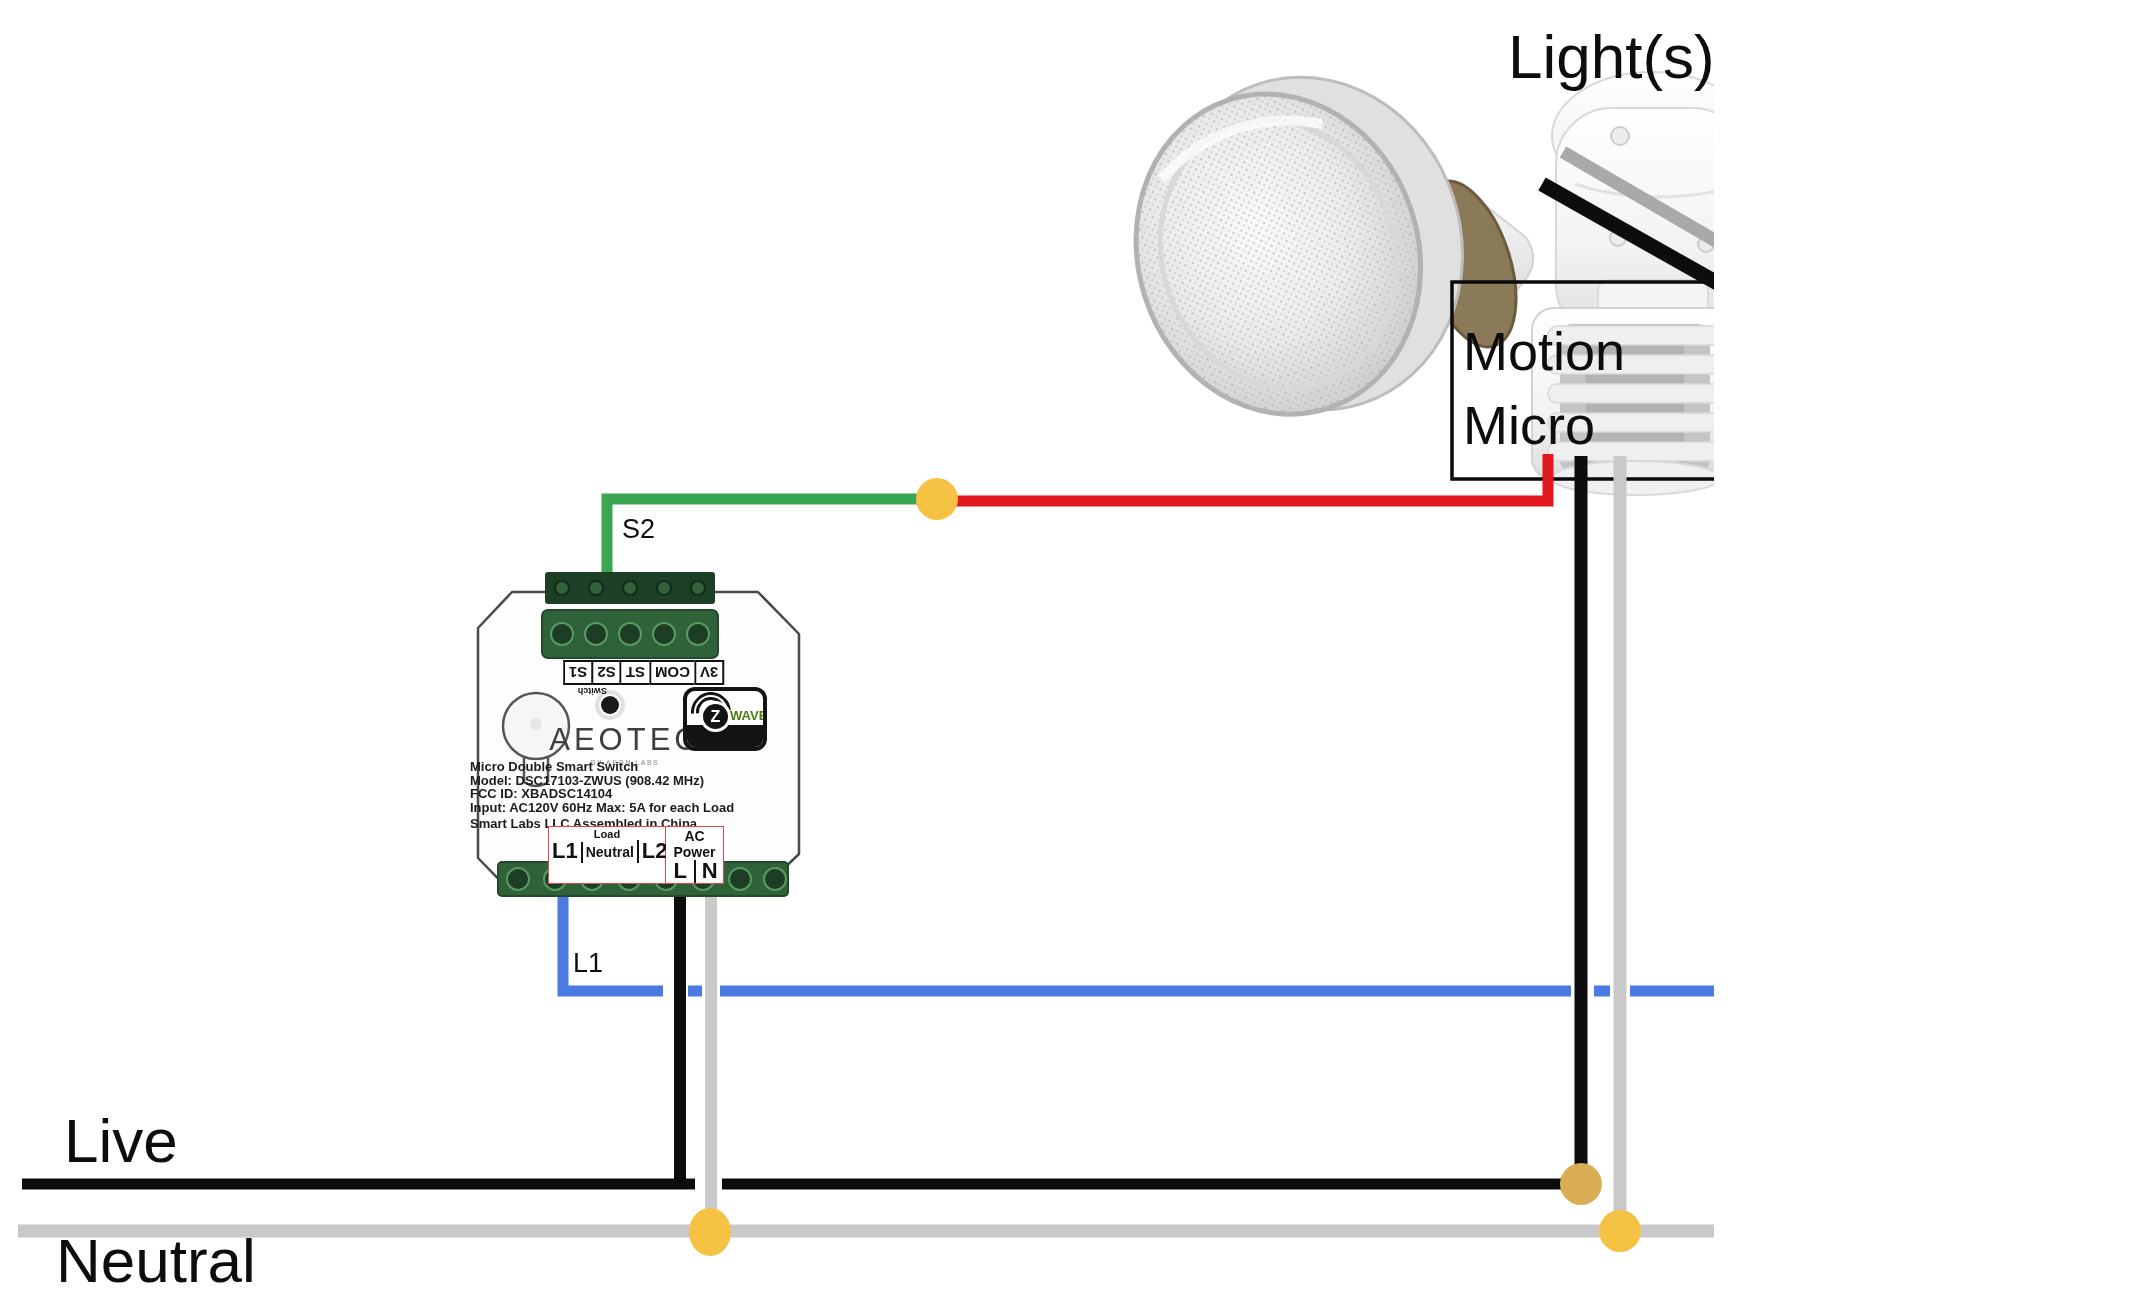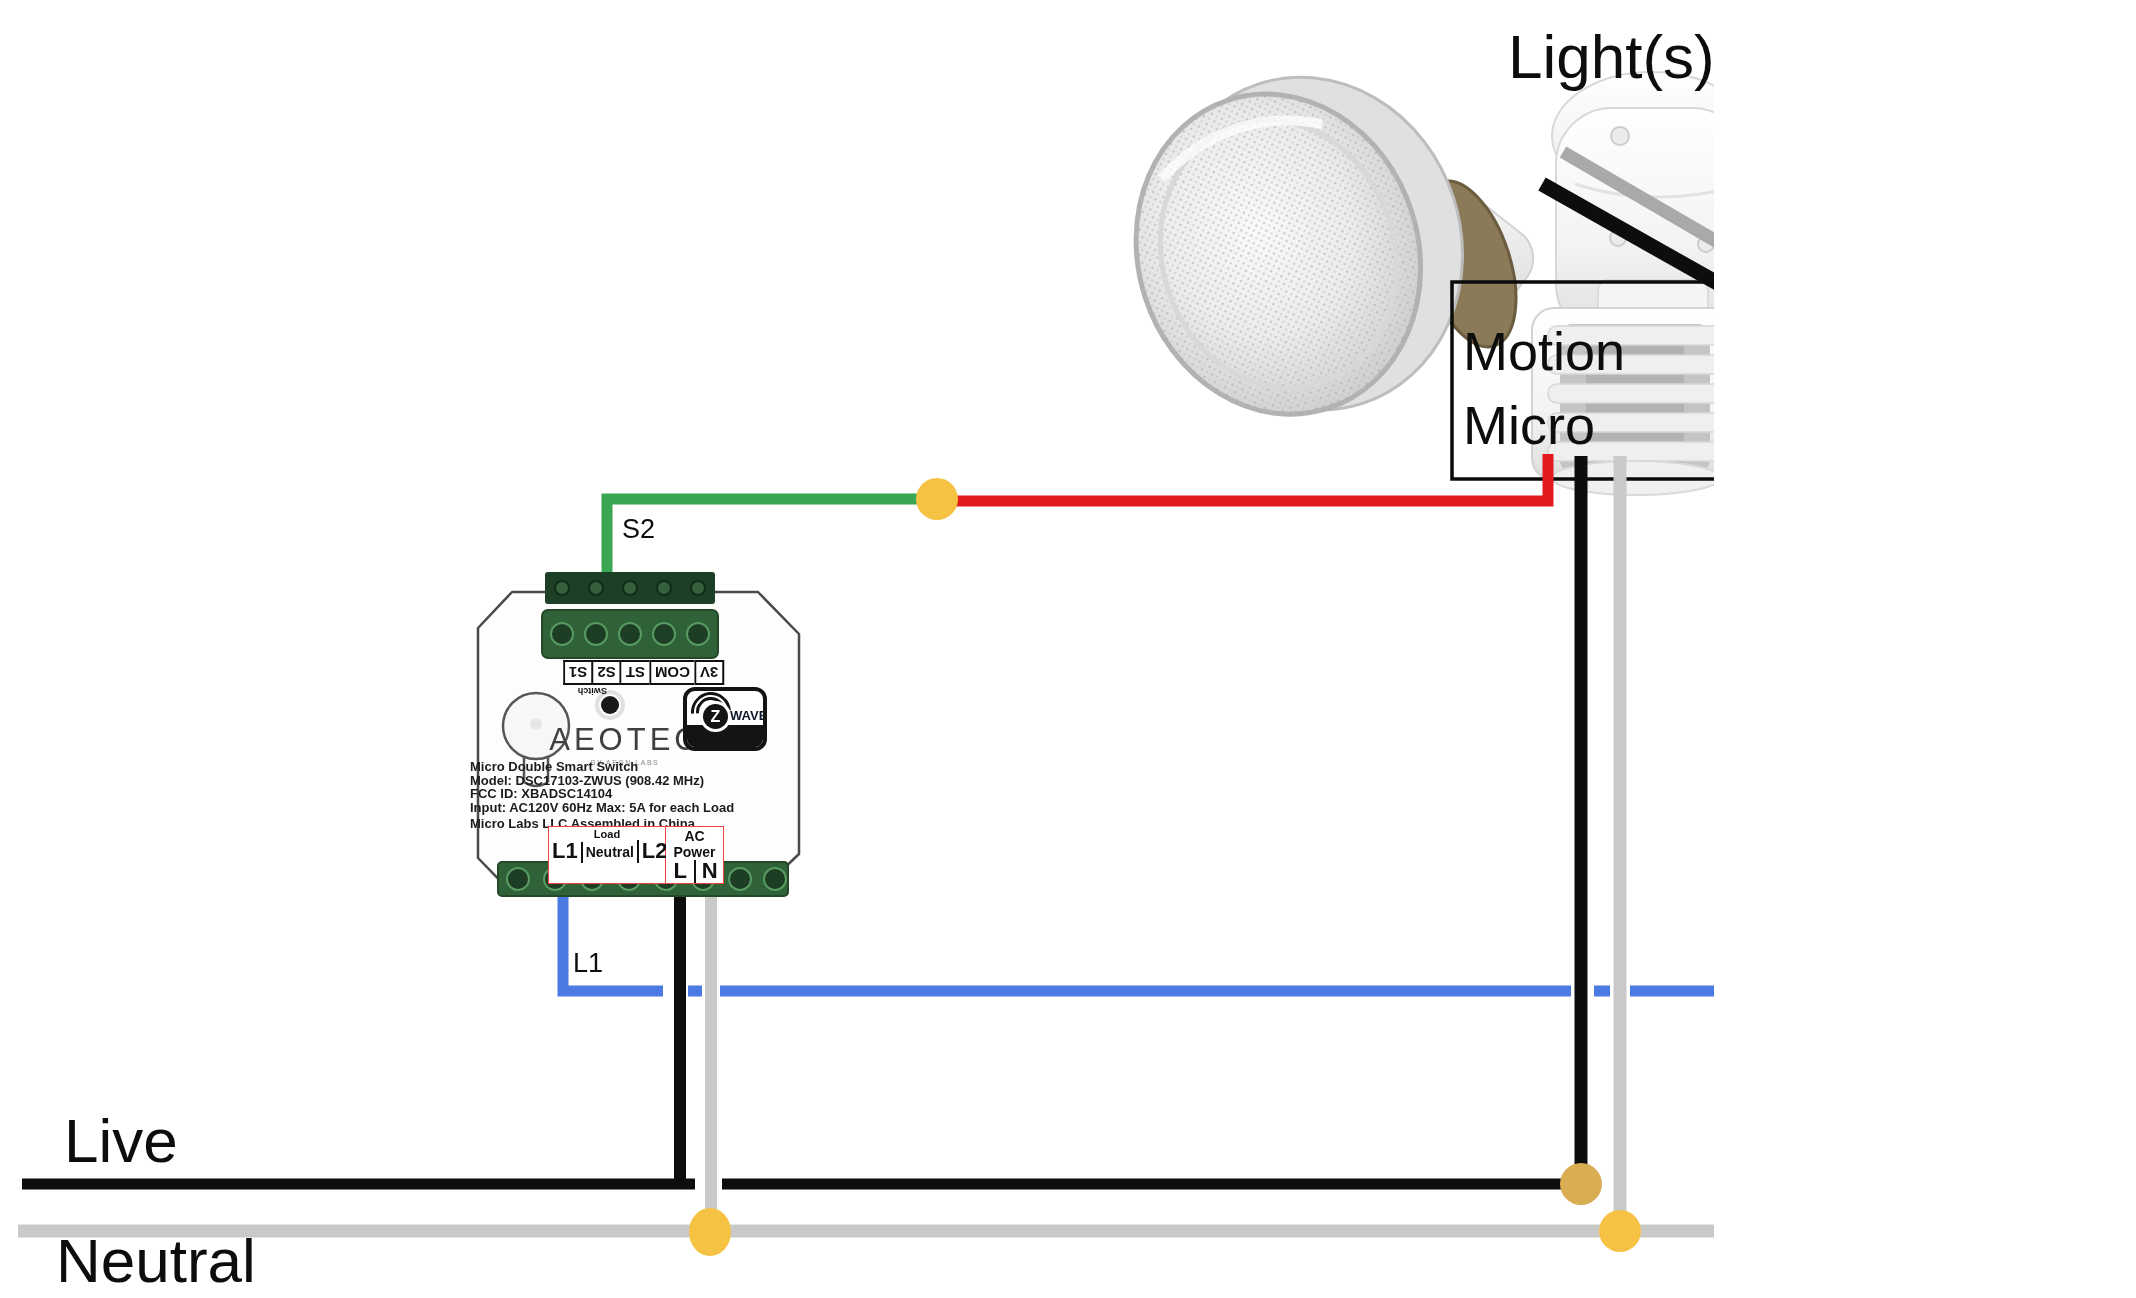--- a/index.html
+++ b/index.html
@@ -27,21 +27,21 @@
   .devinfo{position:absolute;left:470px;top:736px;width:340px;
            font-weight:bold;color:#1c1c1c;}
   .devinfo span{display:block;font-size:13px;line-height:13.5px;}
   .devinfo .gap{margin-top:3px;}
   .zwave{position:absolute;left:683px;top:663px;width:84px;height:64px;border:4px solid #141414;
          border-radius:12px;background:#fff;overflow:hidden;box-sizing:border-box;}
   .zw-bar{position:absolute;left:0;right:0;bottom:0;height:22px;background:#141414;}
   .zw-disc{position:absolute;left:16px;top:13px;width:25px;height:25px;background:#141414;
            border-radius:50%;color:#fff;font-weight:bold;font-size:16px;text-align:center;
            line-height:25px;box-shadow:0 0 0 3px #fff;z-index:2;}
-  .zw-wave{position:absolute;left:43px;top:17px;font-size:13px;font-weight:bold;color:#0f172a;z-index:2;text-align:center;}
+  .zw-wave{position:absolute;left:43px;top:17px;font-size:13px;font-weight:bold;color:#4d7c0f;z-index:2;text-align:center;}
   .zw-arc{position:absolute;border:3px solid transparent;border-top-color:#141414;
           border-left-color:#141414;border-radius:50%;transform:rotate(40deg);}
   .zw-arc.a1{left:4px;top:1px;width:34px;height:34px;}
   .zw-arc.a2{left:9px;top:6px;width:24px;height:24px;}
   
   .blabels{position:absolute;left:548px;top:802px;display:flex;}
   .group{border:1px solid #ef4444;box-sizing:border-box;background:#fff;}
   .group + .group{border-left:none;}
   .ghead{text-align:center;font-weight:bold;font-size:11px;padding-top:1px;}
   .gcells{display:flex;align-items:flex-end;}
@@ -247,21 +247,21 @@
     <span class="zw-disc">Z</span>
     <span class="zw-wave">WAVE</span>
     <span class="zw-bar"></span>
   </div>
 
   <div class="devinfo">
     <span>Micro Double Smart Switch</span>
     <span>Model: DSC17103-ZWUS (908.42 MHz)</span>
     <span>FCC ID: XBADSC14104</span>
     <span>Input: AC120V 60Hz  Max: 5A for each Load</span>
-    <span class="gap">Micro Labs LLC   Assembled in China</span>
+    <span class="gap">Smart Labs LLC   Assembled in China</span>
   </div>
 
   <div class="blabels">
     <div class="group" style="width:118px;">
       <div class="ghead">Load</div>
       <div class="gcells">
         <span class="gcell big" style="width:28px;">L1</span>
         <span class="gcell mid" style="width:48px;">Neutral</span>
         <span class="gcell big" style="width:30px;">L2</span>
       </div>

